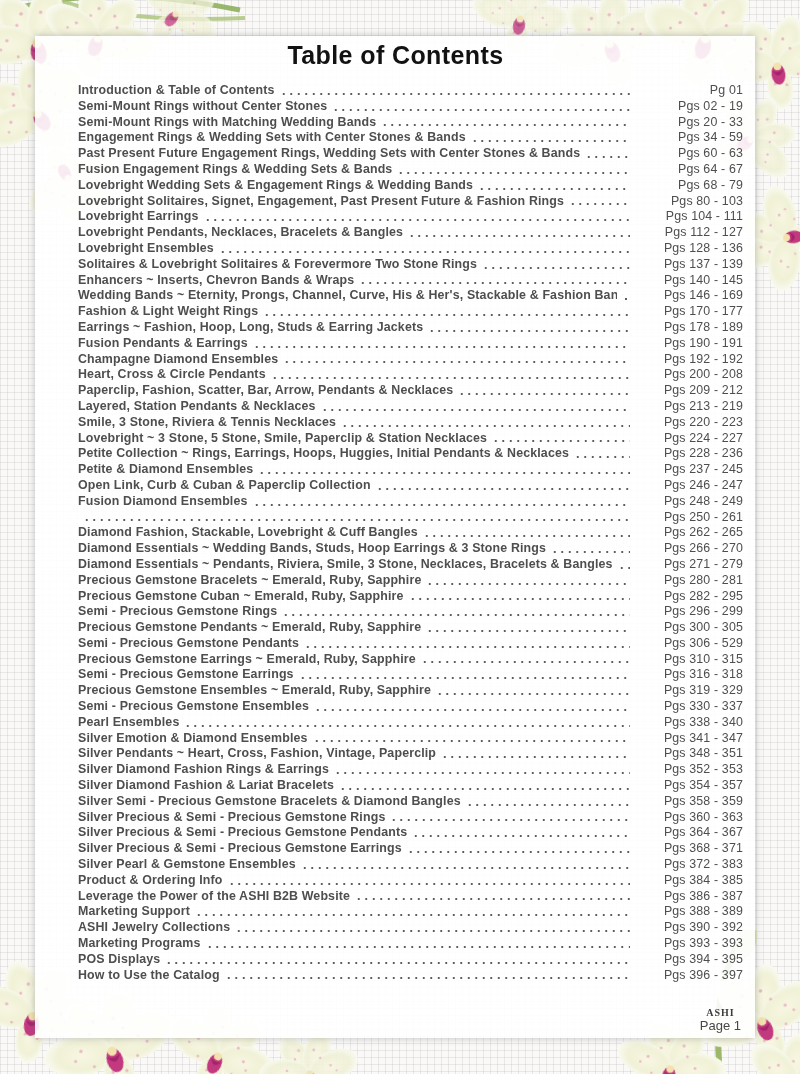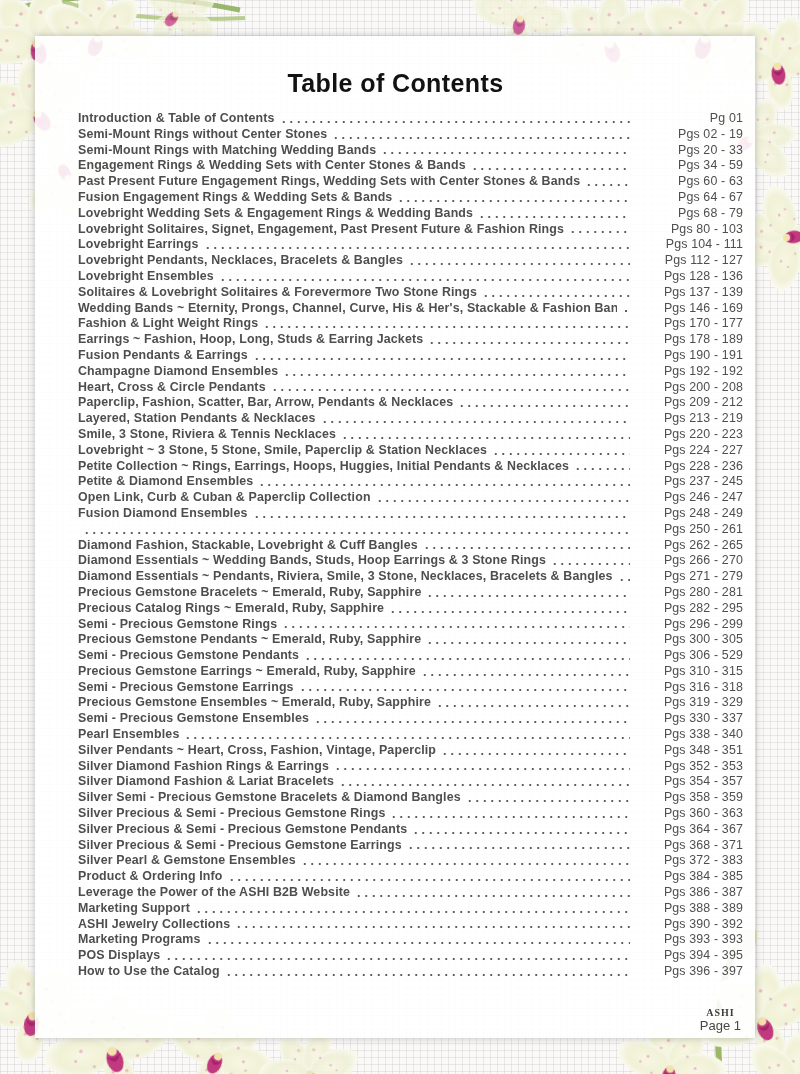--- a/index.html
+++ b/index.html
@@ -15,21 +15,21 @@
   
   .floral-layer{position:absolute;inset:0;z-index:1;}
   .orchid{position:absolute;filter:blur(.3px);}
   .stem{position:absolute;}
   
   .card{
     position:absolute;left:35px;top:36px;width:720px;height:1002px;
     background:rgba(255,255,255,.90);
     box-shadow:0 0 7px rgba(110,110,115,.45);
     z-index:2;box-sizing:border-box;
-    padding:32px 12px 0 43px;
+    padding:4px 12px 0 43px;
   }
   .card-title{
     text-align:center;font-size:25px;font-weight:700;color:#121212;
     letter-spacing:.4px;margin:0 30px 0 0;line-height:30px;
   }
   .toc{margin-top:13px;}
   .toc-row{
     display:flex;align-items:baseline;
     height:15.8px;line-height:15.8px;
     font-size:12.4px;color:#4e4e4e;letter-spacing:.15px;
@@ -232,20 +232,25 @@
       <span class="toc-leader"></span>
       <span class="toc-pages">Pgs 128 - 136</span>
     </div>
 
     <div class="toc-row">
       <span class="toc-label">Solitaires &amp; Lovebright Solitaires &amp; Forevermore Two Stone Rings</span>
       <span class="toc-leader"></span>
       <span class="toc-pages">Pgs 137 - 139</span>
     </div>
 
+    <div class="toc-row">
+      <span class="toc-label">Enhancers ~ Inserts, Chevron Bands &amp; Wraps</span>
+      <span class="toc-leader"></span>
+      <span class="toc-pages">Pgs 140 - 145</span>
+    </div>
 
     <div class="toc-row">
       <span class="toc-label">Wedding Bands ~ Eternity,  Prongs, Channel, Curve, His &amp; Her's, Stackable &amp; Fashion Bands</span>
       <span class="toc-leader"></span>
       <span class="toc-pages">Pgs 146 - 169</span>
     </div>
 
     <div class="toc-row">
       <span class="toc-label">Fashion &amp; Light Weight Rings</span>
       <span class="toc-leader"></span>
@@ -348,21 +353,21 @@
       <span class="toc-pages">Pgs 271 - 279</span>
     </div>
 
     <div class="toc-row">
       <span class="toc-label">Precious Gemstone Bracelets ~ Emerald, Ruby, Sapphire</span>
       <span class="toc-leader"></span>
       <span class="toc-pages">Pgs 280 - 281</span>
     </div>
 
     <div class="toc-row">
-      <span class="toc-label">Precious Catalog Rings ~ Emerald, Ruby, Sapphire</span>
+      <span class="toc-label">Precious Gemstone Cuban ~ Emerald, Ruby, Sapphire</span>
       <span class="toc-leader"></span>
       <span class="toc-pages">Pgs 282 - 295</span>
     </div>
 
     <div class="toc-row">
       <span class="toc-label">Semi - Precious Gemstone Rings</span>
       <span class="toc-leader"></span>
       <span class="toc-pages">Pgs 296 - 299</span>
     </div>
 
@@ -401,20 +406,25 @@
       <span class="toc-leader"></span>
       <span class="toc-pages">Pgs 330 - 337</span>
     </div>
 
     <div class="toc-row">
       <span class="toc-label">Pearl Ensembles</span>
       <span class="toc-leader"></span>
       <span class="toc-pages">Pgs 338 - 340</span>
     </div>
 
+    <div class="toc-row">
+      <span class="toc-label">Silver Emotion &amp; Diamond Ensembles</span>
+      <span class="toc-leader"></span>
+      <span class="toc-pages">Pgs 341 - 347</span>
+    </div>
 
     <div class="toc-row">
       <span class="toc-label">Silver Pendants ~ Heart, Cross, Fashion, Vintage, Paperclip</span>
       <span class="toc-leader"></span>
       <span class="toc-pages">Pgs 348 - 351</span>
     </div>
 
     <div class="toc-row">
       <span class="toc-label">Silver Diamond Fashion Rings &amp; Earrings</span>
       <span class="toc-leader"></span>

